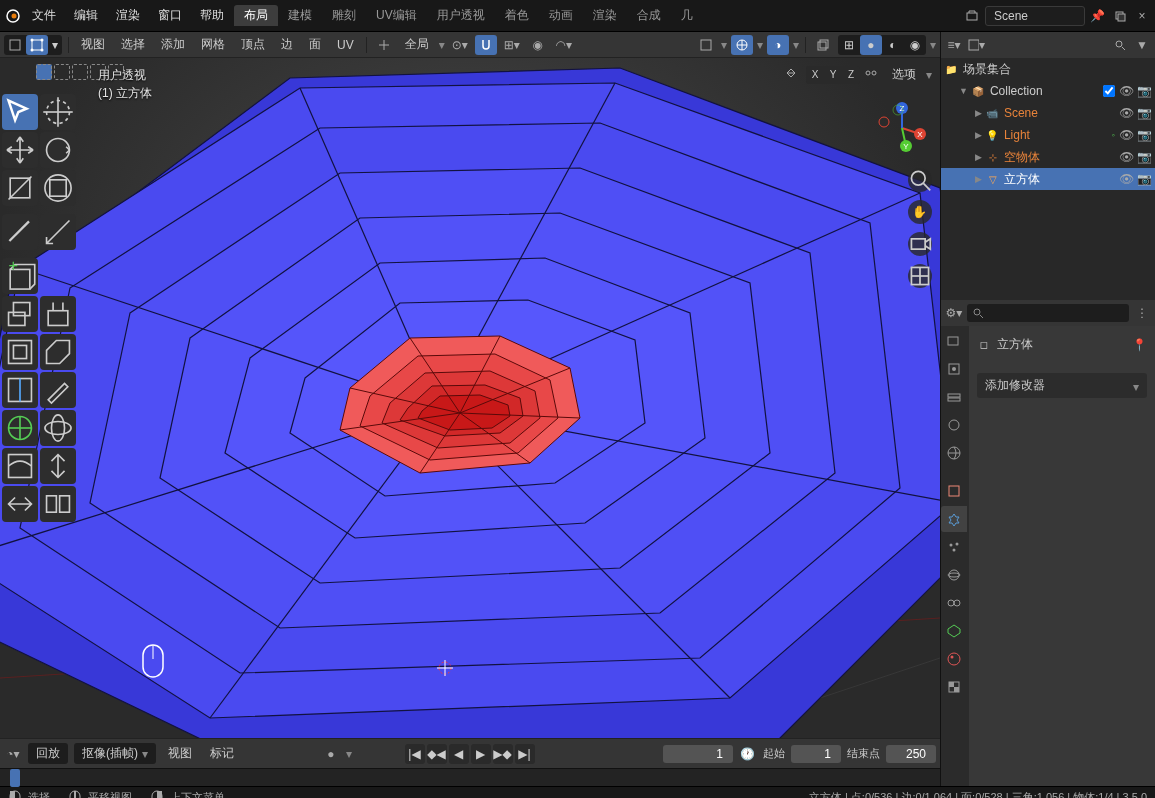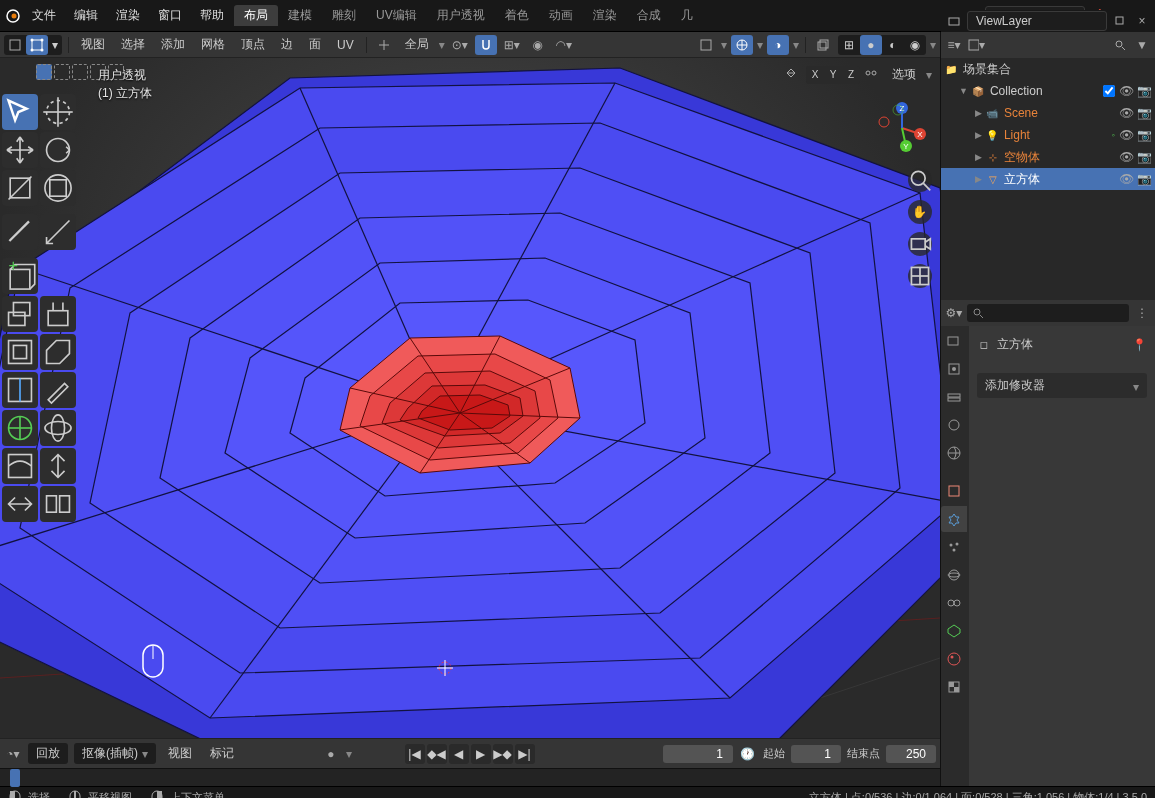--- a/index.html
+++ b/index.html
@@ -521,36 +521,20 @@
       <div class="frame-box" style="min-width:50px;">250</div>
     </div>
     <div class="timeline-track">
       <div class="tl-handle"></div>
     </div>
   </div>
 
   <div class="right-panel">
     <div class="outliner-area">
 
-      <div style="height:22px;background:#181818;display:flex;align-items:center;padding:0 4px;gap:4px;margin-top:-22px;position:relative;">
-        <div class="icon-btn">
-            <svg width="12" height="12">
-              <rect x="1" y="3" width="10" height="7" fill="none" stroke="#aaa"></rect>
-            </svg>
-          </div>
-        <div class="scene-box" style="flex:1;">
-            <span>ViewLayer</span>
-          </div>
-        <div class="icon-btn">
-            <svg width="12" height="12">
-              <rect x="2" y="2" width="7" height="7" fill="none" stroke="#aaa"></rect>
-            </svg>
-          </div>
-        <div class="icon-btn">×</div>
-      </div>
 
       <div class="outliner-hdr">
         <div class="icon-btn">≡▾</div>
         <div class="icon-btn"><svg width="14" height="14">
               <rect x="2" y="2" width="10" height="10" fill="none" stroke="#aaa"></rect>
             </svg>▾</div>
         <div style="flex:1"></div>
         <div class="icon-btn">
             <svg width="12" height="12">
               <circle cx="5" cy="5" r="3" fill="none" stroke="#aaa"></circle>

